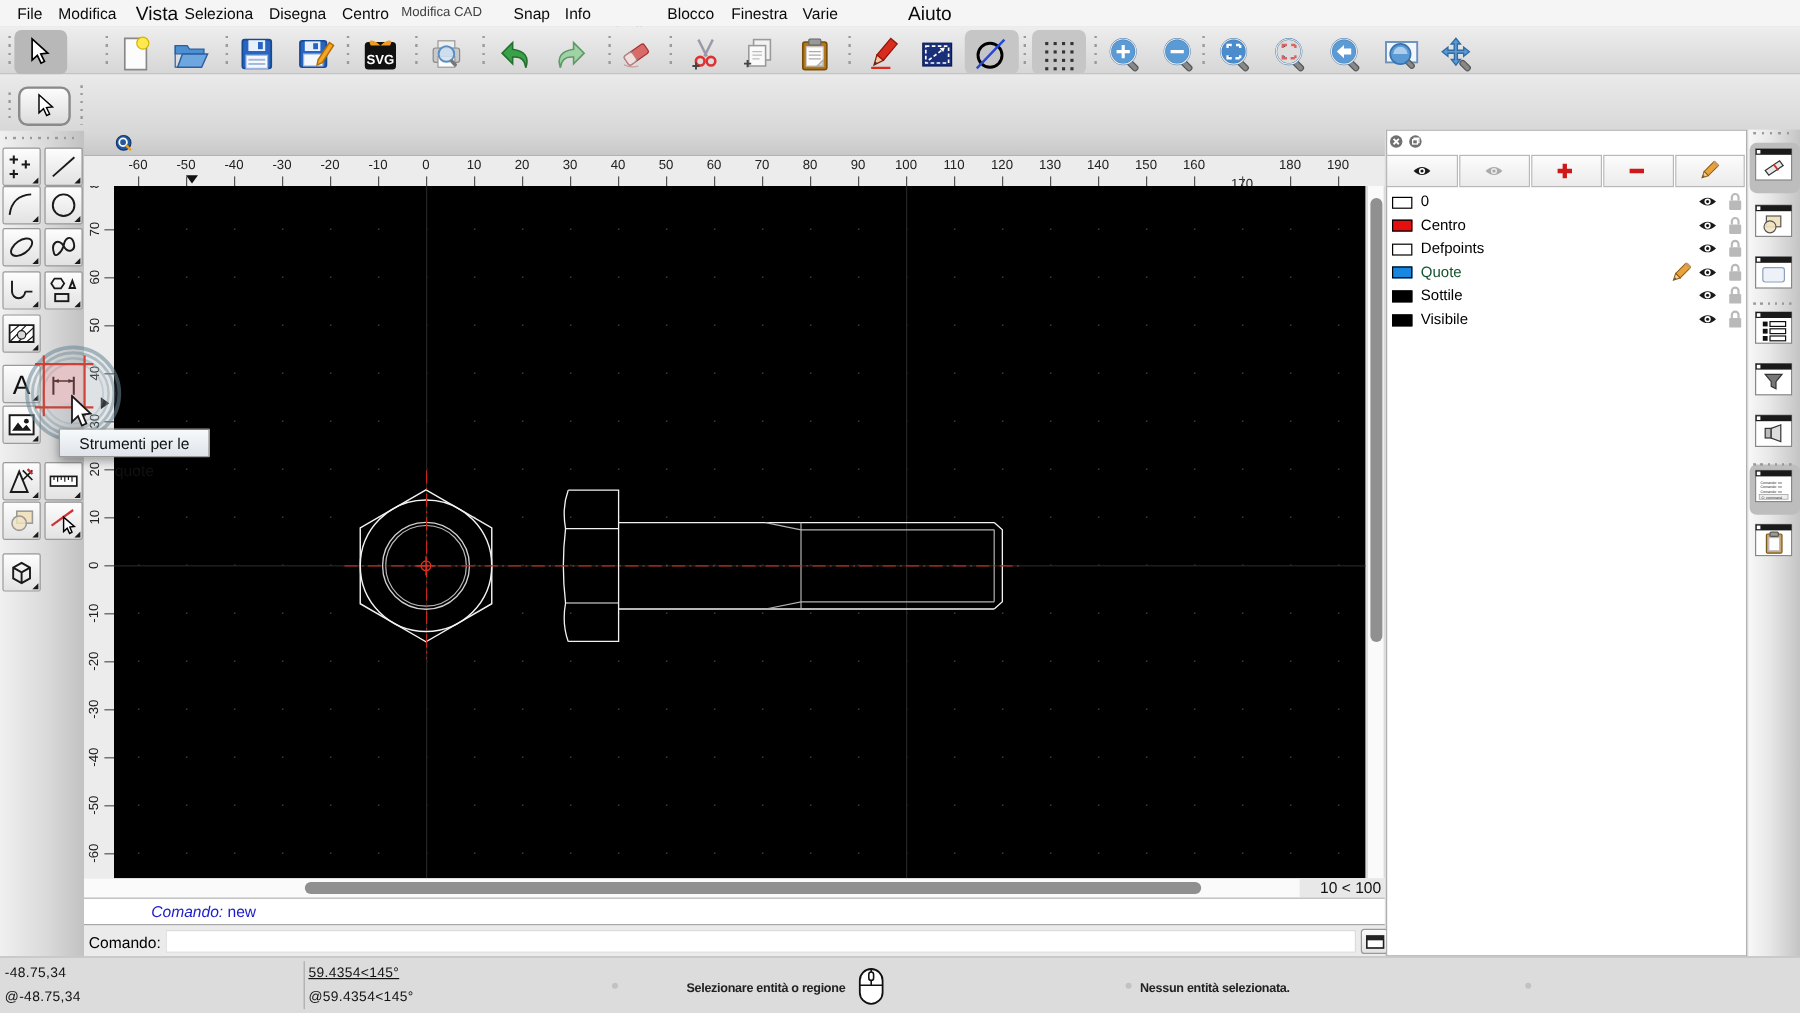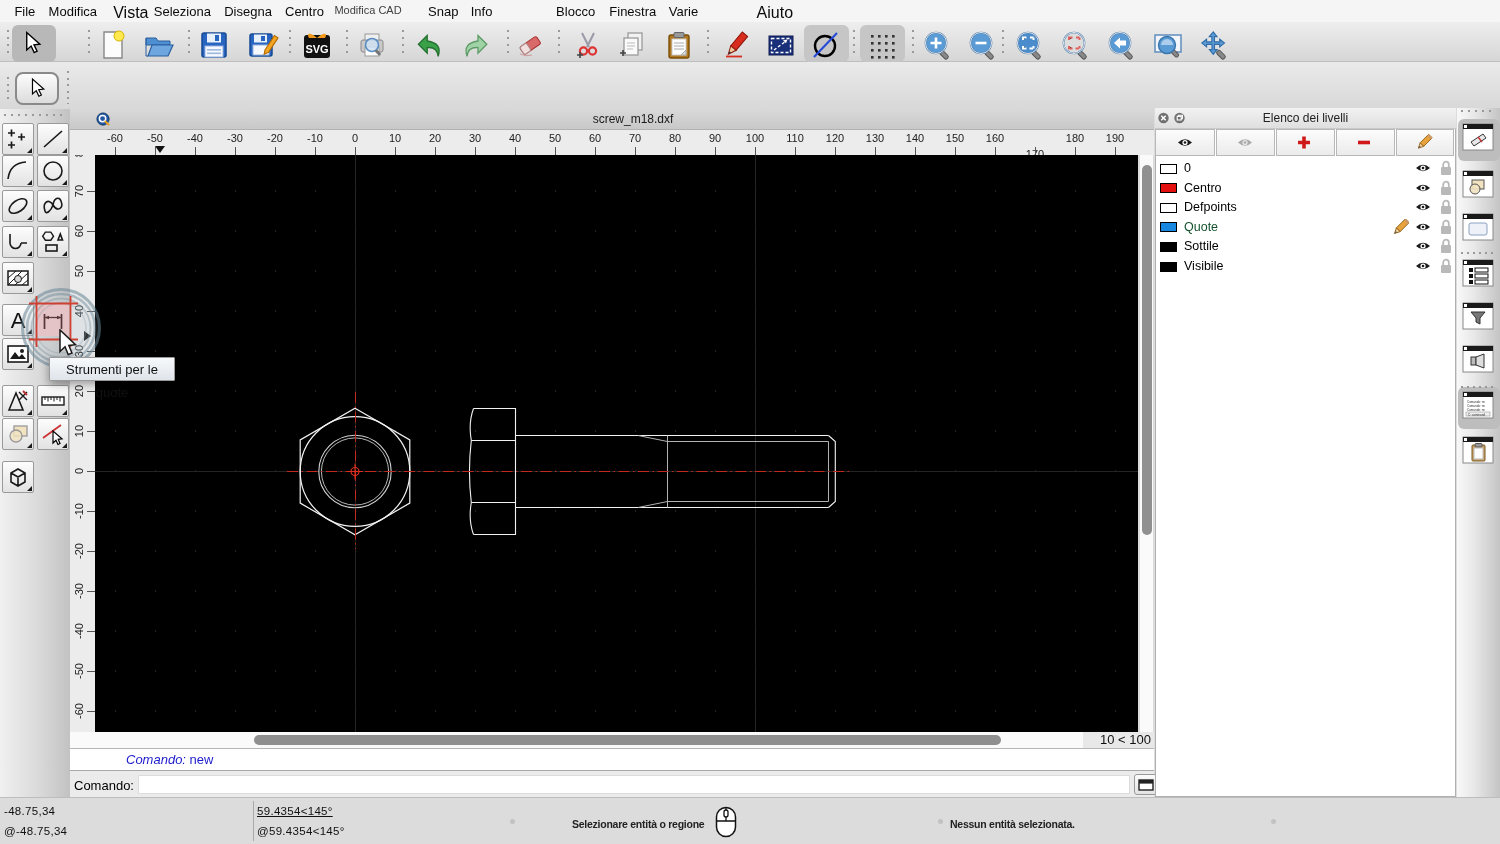--- a/index.html
+++ b/index.html
@@ -293,21 +293,20 @@
       <path d="M2 16 L20 3" stroke="#c33" stroke-width="1.8" fill="none"></path>
       <path d="M12 9 L12 21 L15 18.2 L17 22.5 L19 21.5 L17.2 17.3 L21 16.8 Z" fill="#fff" stroke="#000" stroke-width="1.2"></path>
     </svg>
 <div class="abs" style="left:61.5px;top:443.4px;width:0;height:0;border-left:5px solid transparent;border-bottom:5px solid #1a1a1a;"></div>
 <div class="abs" style="left:2px;top:461px;width:32px;height:32px;background:linear-gradient(#fdfdfd,#e2e2e2);border:1px solid #9a9a9a;border-radius:2px;"></div>
 <svg class="abs" style="left:6px;top:465px;" width="24" height="24" viewBox="0 0 24 24">
       <path d="M5 8 l7-4 7 4 v9 l-7 4 -7-4z M5 8 l7 4 7-4 M12 12 v9" stroke="#1a1a1a" fill="none" stroke-width="1.6"></path>
     </svg>
 <div class="abs" style="left:27px;top:486px;width:0;height:0;border-left:5px solid transparent;border-bottom:5px solid #1a1a1a;"></div>
 <div class="abs" style="left:70px;top:109px;width:1084px;height:21px;background:linear-gradient(#d9d9d9,#c8c8c8);border-bottom:1px solid #b2b2b2;"></div>
-<div class="abs" style="left:95px;top:109px;width:1076px;height:21px;font-size:12px;color:#1a1a1a;text-align:center;line-height:21px;">screw_m18.dxf</div>
 <svg class="abs" style="left:96px;top:112px;" width="15" height="15" viewBox="0 0 16 16">
 <circle cx="7.5" cy="7.5" r="6.5" fill="#2458a0" stroke="#0f3668" stroke-width="1"></circle>
 <circle cx="7" cy="7" r="3.4" fill="none" stroke="#fff" stroke-width="1.6"></circle>
 <path d="M9.5 9.5 L14 14" stroke="#e8a020" stroke-width="2.2"></path>
     </svg>
 <div class="abs" style="left:70px;top:130px;width:1084px;height:25px;background:#ececec;"></div>
 <div class="abs" style="left:100px;top:132px;width:30px;text-align:center;font-size:11px;color:#222;">-60</div>
 <div class="abs" style="left:115px;top:147px;width:1px;height:8px;background:#555;"></div>
 <div class="abs" style="left:140px;top:132px;width:30px;text-align:center;font-size:11px;color:#222;">-50</div>
 <div class="abs" style="left:155px;top:147px;width:1px;height:8px;background:#555;"></div>
@@ -453,21 +452,20 @@
 <div class="abs" style="left:78px;top:752px;font-size:13px;color:#1c1ccd;margin-left:48px;"><i>Comando:</i>&nbsp;new</div>
 <div class="abs" style="left:70px;top:770px;width:1084px;height:27px;background:#ebebeb;border-top:1px solid #a8a8a8;"></div>
 <div class="abs" style="left:74px;top:778px;font-size:13px;color:#000;">Comando:</div>
 <div class="abs" style="left:138px;top:775px;width:992px;height:19px;background:#fff;border:1px solid #dcdcdc;"></div>
 <div class="abs" style="left:1134px;top:774px;width:23px;height:21px;background:linear-gradient(#fbfbfb,#e3e3e3);border:1px solid #999;border-radius:3px;"></div>
 <svg class="abs" style="left:1138px;top:779px;" width="16" height="12" viewBox="0 0 16 12">
       <rect x="1" y="1" width="14" height="10" fill="#fff" stroke="#222" stroke-width="1.4"></rect>
       <rect x="1" y="1" width="14" height="3.6" fill="#222"></rect>
     </svg>
 <div class="abs" style="left:1155px;top:108px;width:301px;height:689px;background:#fff;border:1px solid #b0b0b0;"></div>
-<div class="abs" style="left:1155px;top:108px;width:301px;height:21px;background:linear-gradient(#f2f2f2,#dfdfdf);border-bottom:1px solid #c8c8c8;font-size:12px;color:#222;text-align:center;line-height:21px;">Elenco dei livelli</div>
 <svg class="abs" style="left:1158px;top:112px;" width="28" height="12" viewBox="0 0 28 12">
 <circle cx="5.5" cy="6" r="5.2" fill="#707070"></circle>
       <path d="M3.3 3.8 l4.4 4.4 M7.7 3.8 l-4.4 4.4" stroke="#fff" stroke-width="1.5"></path>
 <circle cx="21.5" cy="6" r="5.2" fill="#707070"></circle>
       <rect x="19.2" y="4.4" width="4" height="3.6" fill="none" stroke="#fff" stroke-width="1.1"></rect>
       <path d="M20.4 4.4 v-1.2 h4 v3.6 h-1.2" fill="none" stroke="#fff" stroke-width="1.1"></path>
     </svg>
 <div class="abs" style="left:1155px;top:129px;width:60px;height:27px;background:linear-gradient(#fcfcfc,#ebebeb);border:1px solid #b8b8b8;"></div>
 <svg class="abs" style="left:1176px;top:134px;" width="18" height="17" viewBox="0 0 18 16">
       <path d="M2 8 Q9 1.5 16 8 Q9 14.5 2 8z" fill="#1a1a1a"></path>

